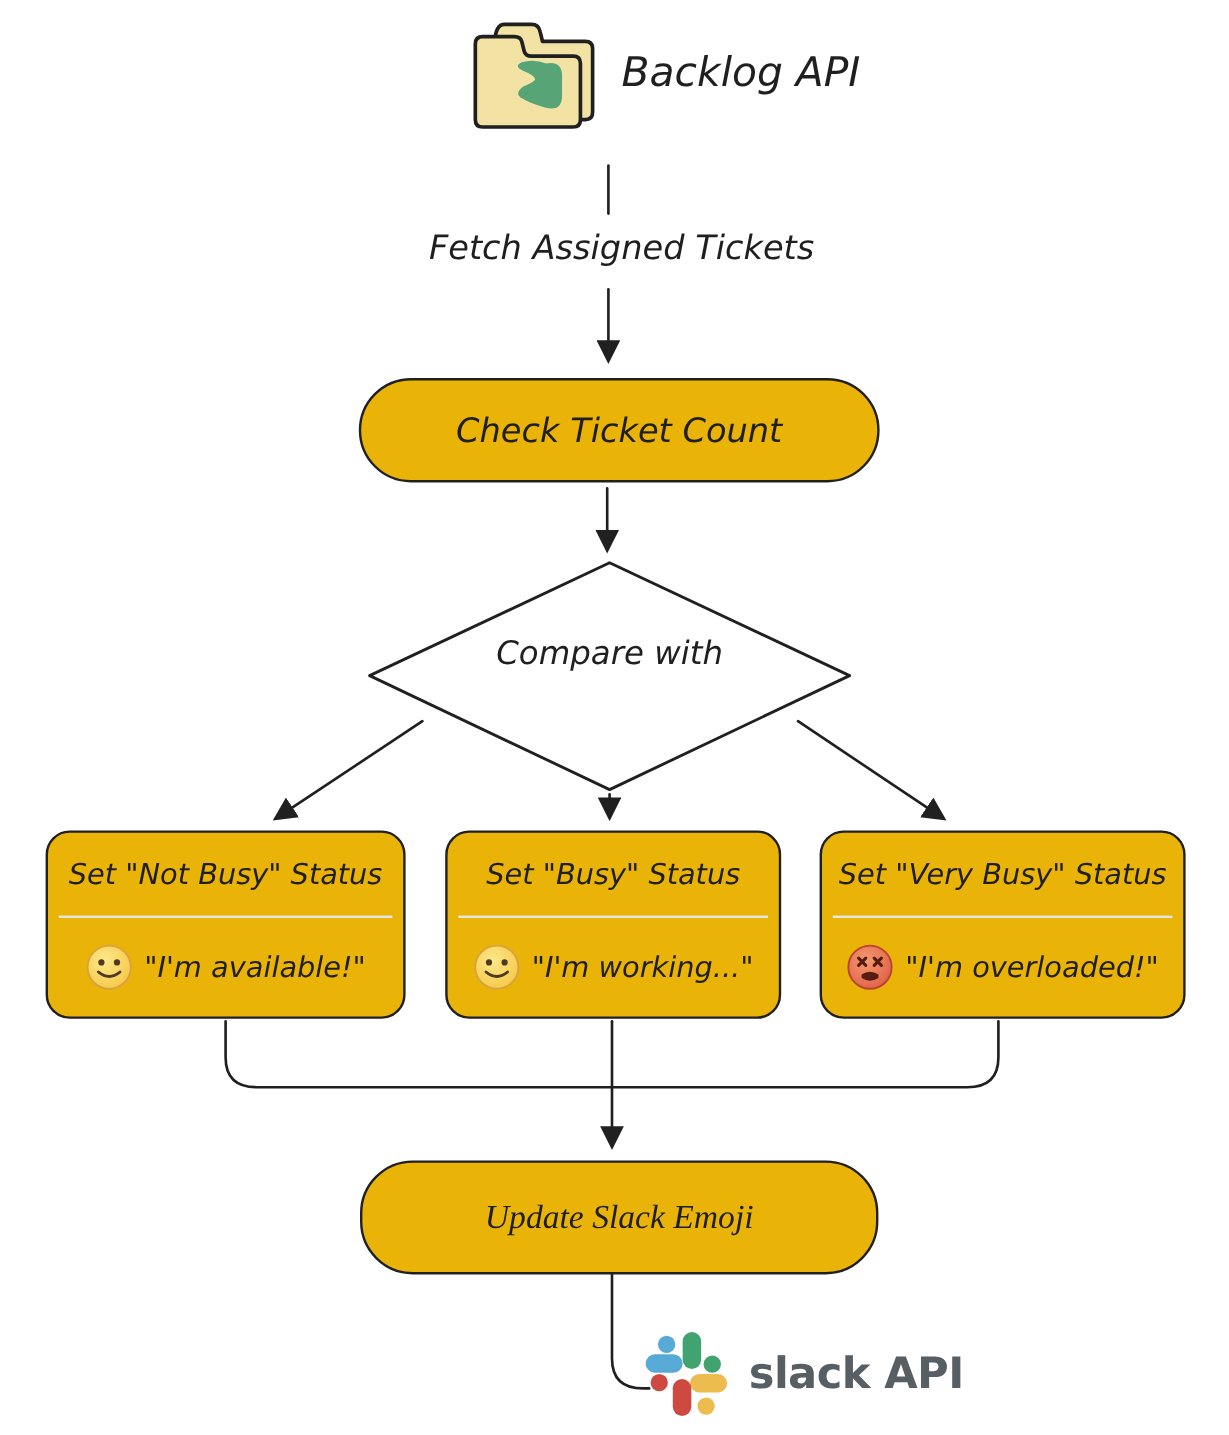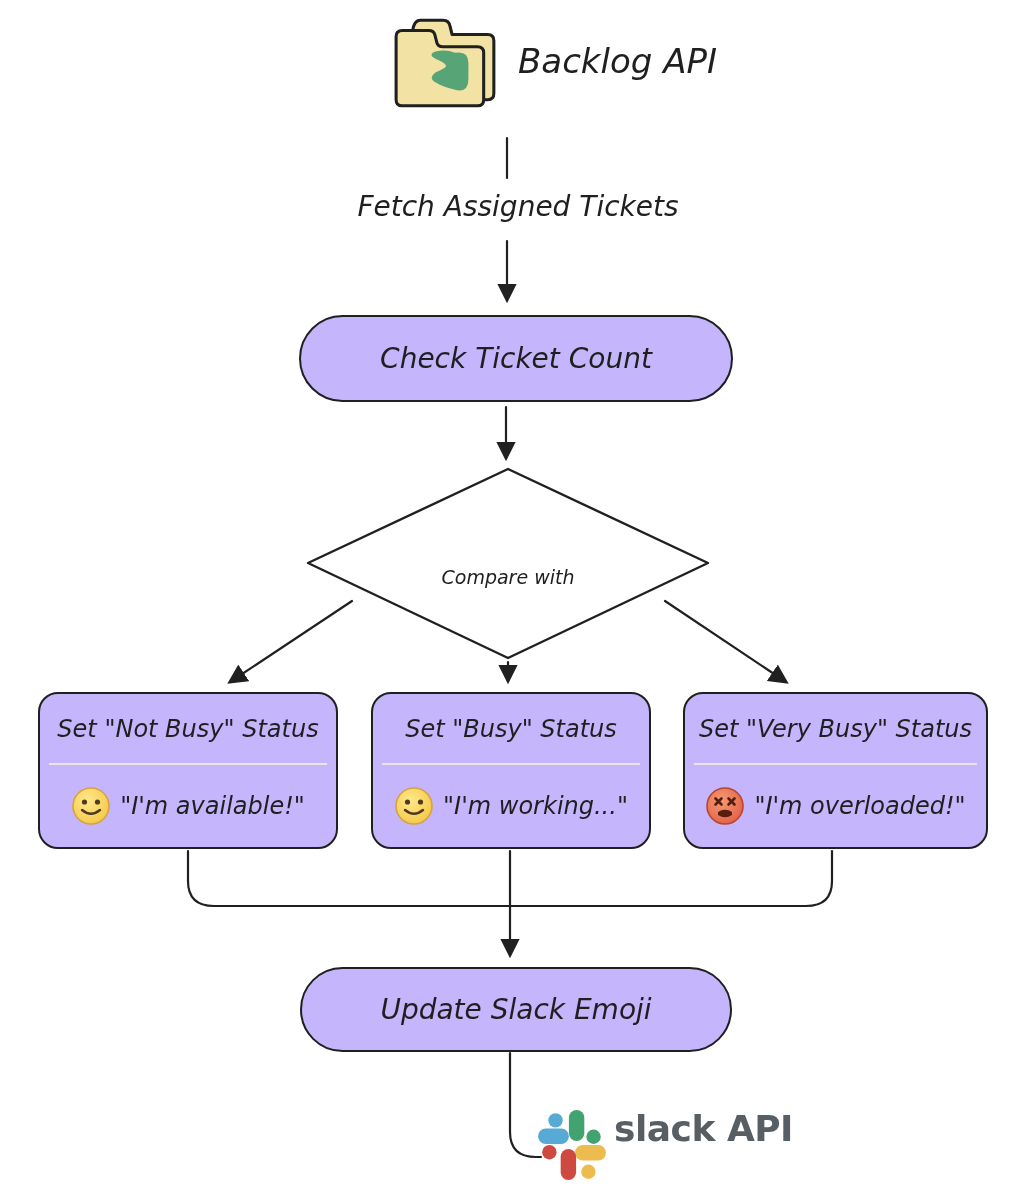--- a/index.html
+++ b/index.html
@@ -2,31 +2,31 @@
 <html><head>
 <meta charset="utf-8">
 <style>
   html,body{margin:0;padding:0;background:#ffffff;}
   .canvas{
     position:relative;width:1024px;height:1196px;background:#ffffff;overflow:hidden;
     font-family:"DejaVu Sans",sans-serif;color:#1f1f1f;
   }
   .wires{position:absolute;left:0;top:0;z-index:1;}
   .hand{font-style:italic;color:#1f1f1f;}
-  .node{position:absolute;background:#c4b5fd;border:2.5px solid #202020;box-sizing:border-box;z-index:2;}
+  .node{position:absolute;background:#eab308;border:2.5px solid #202020;box-sizing:border-box;z-index:2;}
   .pill{border-radius:44px;display:flex;align-items:center;justify-content:center;font-size:28px;}
   .edge-label{position:absolute;z-index:2;text-align:center;font-size:28px;}
-  .diamond-label{position:absolute;z-index:2;text-align:center;font-size:19px;line-height:38px;margin-top:32px;}
+  .diamond-label{position:absolute;z-index:2;text-align:center;font-size:27px;line-height:38px;}
   .status{border-radius:20px;display:flex;flex-direction:column;}
   .status-title{height:69px;display:flex;align-items:center;justify-content:center;font-size:24px;}
   .status-divider{border-top:2px solid #e6e6e6;margin:0 9px;}
   .status-caption{flex:1;display:flex;align-items:center;justify-content:center;gap:9px;font-size:24px;}
   .header-node{position:absolute;left:390px;top:12px;display:flex;align-items:center;gap:16px;z-index:2;}
   .header-label{font-size:34px;}
-  .footer-node{position:absolute;left:536px;top:1108px;display:flex;gap:4px;z-index:2;}
+  .footer-node{position:absolute;left:536px;top:1108px;display:flex;align-items:center;gap:14px;z-index:2;}
   .footer-label{font-size:36px;font-weight:bold;color:#575e64;letter-spacing:-0.5px;}
   .emoji{flex:0 0 auto;}
 </style>
 </head>
 <body>
 
 <div class="canvas">
 
   <svg class="wires" width="1024" height="1196" viewBox="0 0 1024 1196">
     <defs>
@@ -124,21 +124,21 @@
             <path d="M16.5,12.5 L10.5,18.5"></path>
           <path d="M23.5,12.5 L29.5,18.5"></path>
             <path d="M29.5,12.5 L23.5,18.5"></path>
         </g>
         <path d="M13,26 Q20,21.5 27,26 L27,29 Q20,33.5 13,29 Z" fill="#571d10"></path>
       </svg>
       <span class="hand">"I'm overloaded!"</span>
     </div>
   </div>
 
-  <div class="node pill hand" style="left:300px;top:967px;width:432px;height:85px;">Update Slack Emoji</div>
+  <div class="node pill hand" style="left:300px;top:967px;width:432px;height:95px;font-family:Liberation Serif, serif;">Update Slack Emoji</div>
 
   <div class="footer-node">
     <svg width="74" height="74" viewBox="0 0 72 72">
       <circle cx="19" cy="12" r="7" fill="#57a9d6"></circle>
       <rect x="2" y="20" width="30" height="15" rx="7.5" fill="#57a9d6"></rect>
       <rect x="32" y="2" width="15" height="30" rx="7.5" fill="#41a36f"></rect>
       <circle cx="56" cy="28" r="7" fill="#41a36f"></circle>
       <rect x="38" y="36" width="30" height="15" rx="7.5" fill="#edbc4f"></rect>
       <circle cx="13" cy="43" r="7" fill="#ce4a41"></circle>
       <rect x="24" y="40" width="15" height="30" rx="7.5" fill="#ce4a41"></rect>

